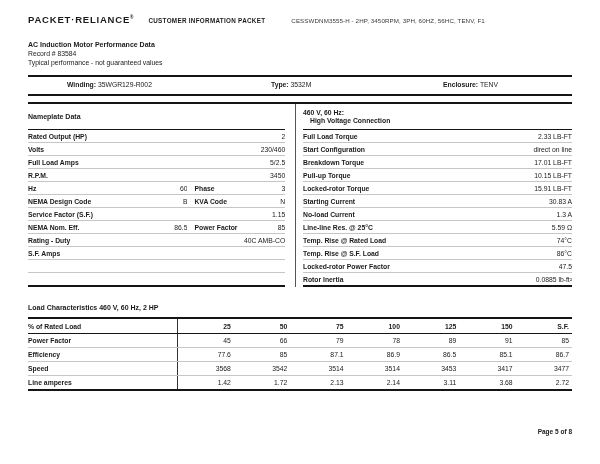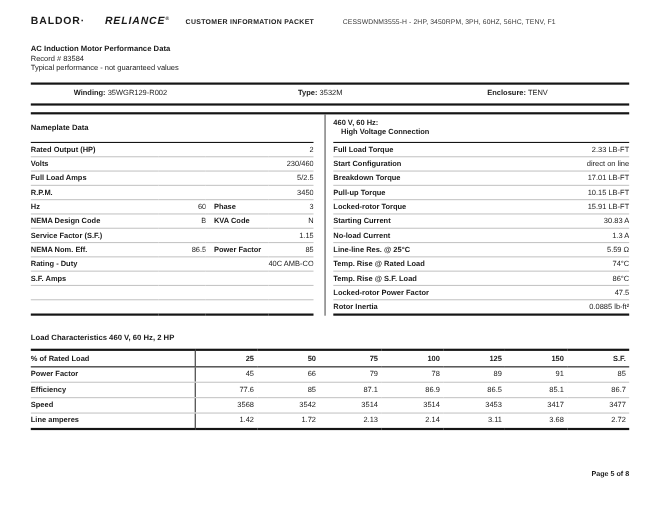--- a/index.html
+++ b/index.html
@@ -2,21 +2,21 @@
 <html><head>
 <meta charset="utf-8">
 <style>
   html,body{margin:0;padding:0;background:#fff;}
   body{width:600px;height:464px;overflow:hidden;font-family:"Liberation Sans",sans-serif;color:#1a1a1a;}
   .page{position:relative;width:600px;height:464px;box-sizing:border-box;padding:14px 28px;background:#fff;}
 
   
   .topbar{display:flex;align-items:baseline;margin-bottom:15px;white-space:nowrap;}
   .brand{font-size:9.5px;font-weight:700;letter-spacing:0.8px;}
-  .brand .rel{font-style:italic;margin-left:18px;}
+  .brand .rel{}
   .brand .mark{font-size:4.5px;vertical-align:super;letter-spacing:0;}
   .doc-type{font-size:6.3px;font-weight:700;letter-spacing:0.3px;margin-left:15px;}
   .product{font-size:6.2px;color:#3a3a3a;margin-left:26px;letter-spacing:0.1px;}
 
   
   .title-block{margin-bottom:8px;}
   .title-block .t1{font-size:7px;font-weight:700;line-height:9px;}
   .title-block .t2,.title-block .t3{font-size:6.8px;line-height:9px;color:#222;}
 
   
@@ -55,21 +55,21 @@
 
   
   .footer{position:absolute;top:428px;right:28px;font-size:6.5px;font-weight:700;}
 </style>
 </head>
 <body>
 
 <div class="page">
 
   <div class="topbar">
-    <div class="brand"><span>BALDOR</span><span>·</span><span class="rel">RELIANCE</span><span class="mark">®</span></div>
+    <div class="brand"><span>PACKET</span><span>·</span><span class="rel">RELIANCE</span><span class="mark">®</span></div>
     <div class="doc-type">CUSTOMER INFORMATION PACKET</div>
     <div class="product">CESSWDNM3555-H - 2HP, 3450RPM, 3PH, 60HZ, 56HC, TENV, F1</div>
   </div>
 
   <div class="title-block">
     <div class="t1">AC Induction Motor Performance Data</div>
     <div class="t2">Record # 83584</div>
     <div class="t3">Typical performance - not guaranteed values</div>
   </div>
 

